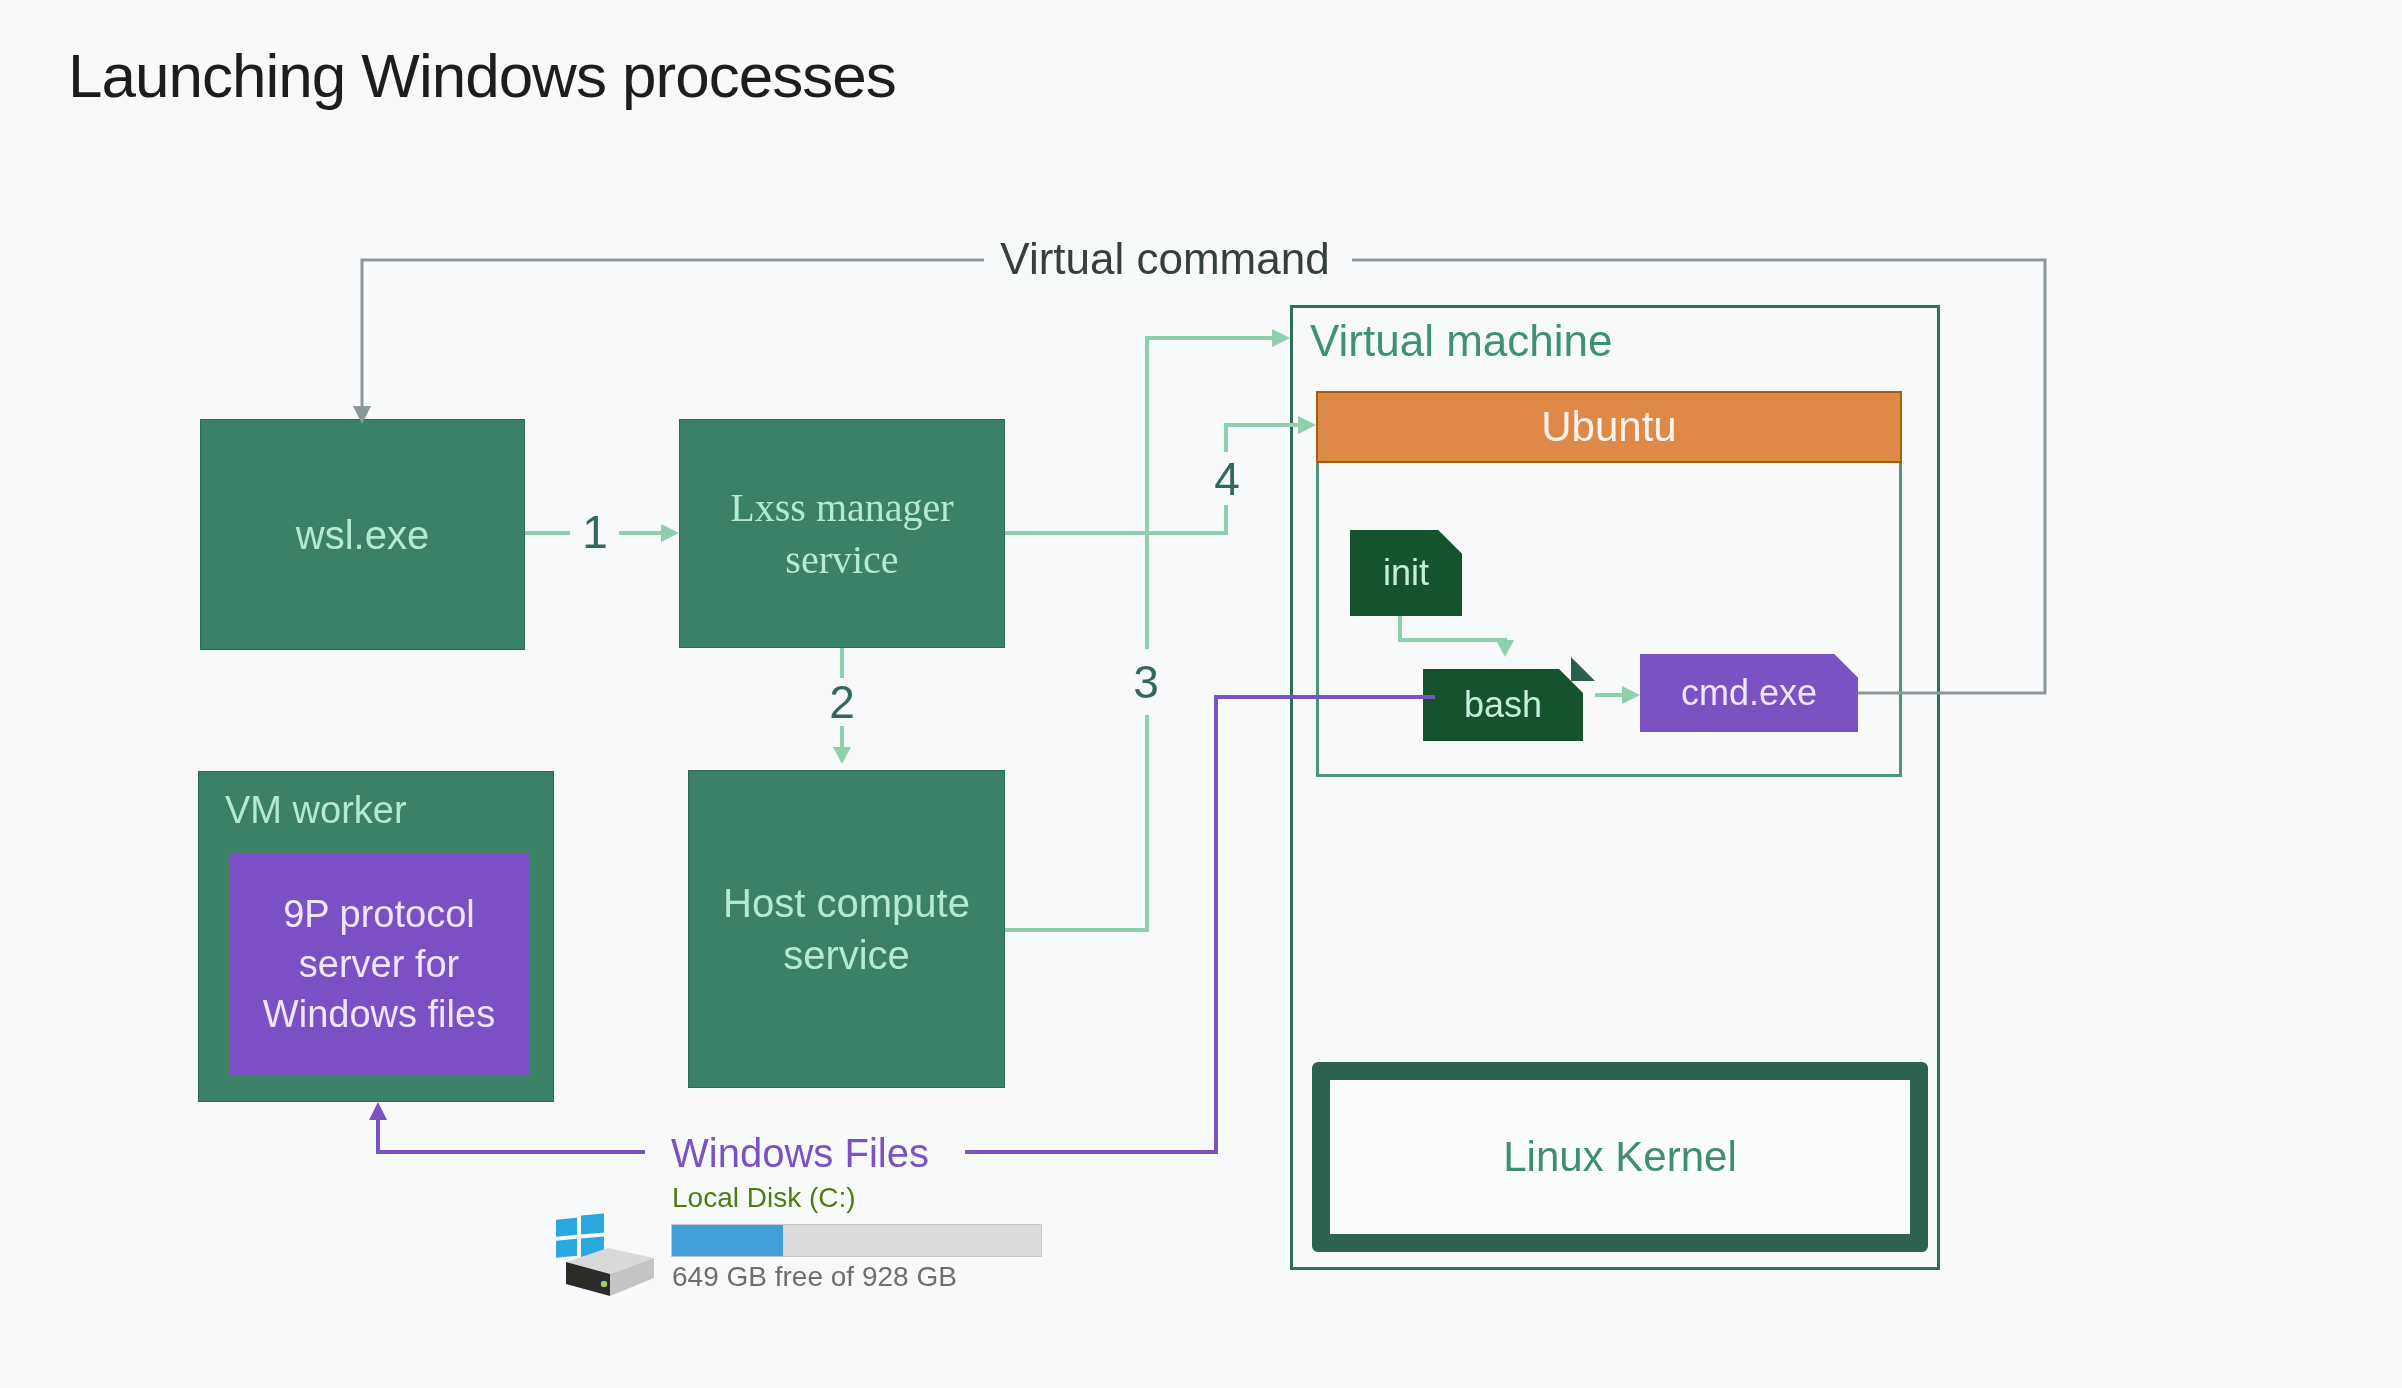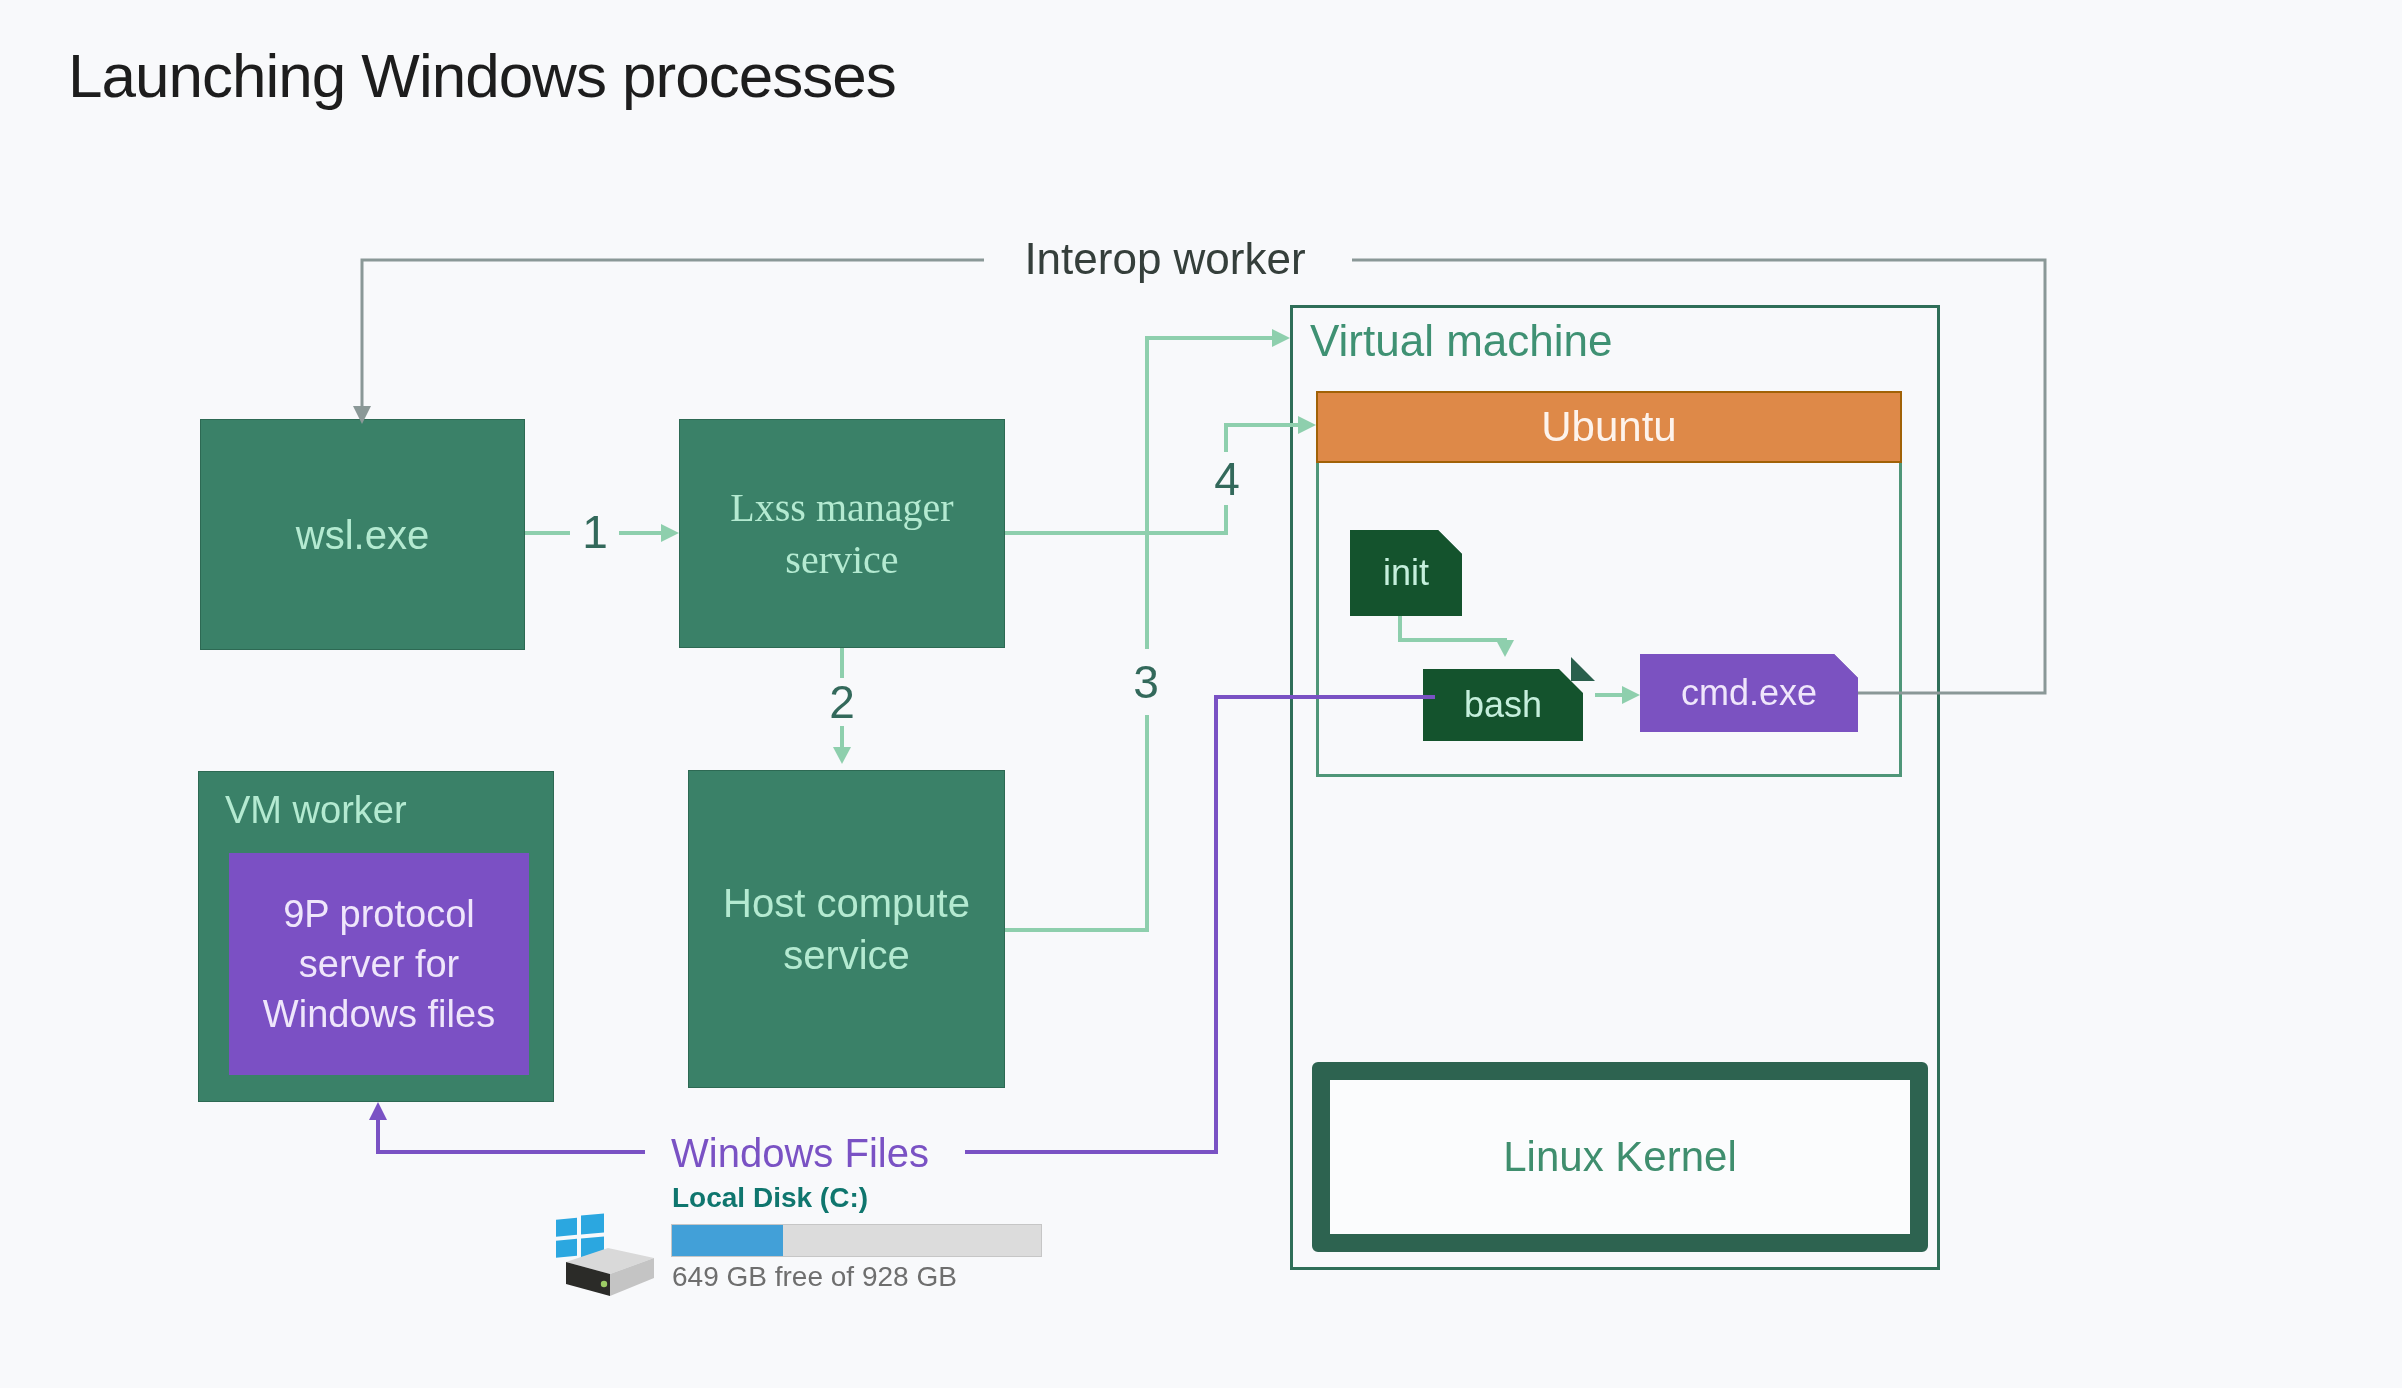--- a/index.html
+++ b/index.html
@@ -82,21 +82,21 @@
   .edge-label{transform:translate(-50%,-50%);white-space:nowrap;z-index:6;}
   .lbl-interop{left:1165px;top:259px;font-size:44px;color:#353f3b;}
   .lbl-winfiles{left:800px;top:1153px;font-size:40px;color:#7a52c4;}
   .step{font-size:46px;color:#33695b;}
   .lbl-s1{left:595px;top:532px;}
   .lbl-s2{left:842px;top:702px;}
   .lbl-s3{left:1146px;top:682px;}
   .lbl-s4{left:1227px;top:479px;}
   
   .disk-icon{left:552px;top:1206px;width:110px;height:95px;z-index:2;}
-  .disk-name{left:672px;top:1182px;font-size:28px;font-weight:700;color:#0f766e;z-index:2;}
+  .disk-name{left:672px;top:1182px;font-size:28px;font-weight:400;color:#4d7c0f;z-index:2;}
   .disk-bar{
     left:671px;top:1224px;width:371px;height:33px;
     background:#dcdcdc;border:1px solid #c6c6c6;box-sizing:border-box;z-index:2;
   }
   .disk-bar-fill{height:100%;background:#42a0d8;width:30%;}
   .disk-usage{left:672px;top:1261px;font-size:28px;color:#6e6e6e;z-index:2;}
 </style>
 </head>
 <body>
 
@@ -182,21 +182,21 @@
     <polygon points="1640,695 1622,686 1622,704"></polygon>
   </g>
 
   <g stroke="#7a52c4" stroke-width="4" fill="none">
     <path d="M1435 697 H1216 V1152 H965"></path>
     <path d="M645 1152 H378 V1116"></path>
   </g>
   <polygon points="378,1102 369,1120 387,1120" fill="#7a52c4"></polygon>
 </svg>
 
-<div class="abs edge-label lbl-interop">Interop worker</div>
+<div class="abs edge-label lbl-interop">Virtual command</div>
 <div class="abs edge-label lbl-winfiles">Windows Files</div>
 <div class="abs edge-label step lbl-s1">1</div>
 <div class="abs edge-label step lbl-s2">2</div>
 <div class="abs edge-label step lbl-s3">3</div>
 <div class="abs edge-label step lbl-s4">4</div>
 
 <svg class="abs disk-icon" viewBox="0 0 110 95" xmlns="http://www.w3.org/2000/svg">
   <g transform="skewY(-5) translate(0,6)">
     <rect x="4" y="8" width="21" height="17" fill="#2ba7e0"></rect>
     <rect x="29" y="6" width="23" height="19" fill="#2ba7e0"></rect>

